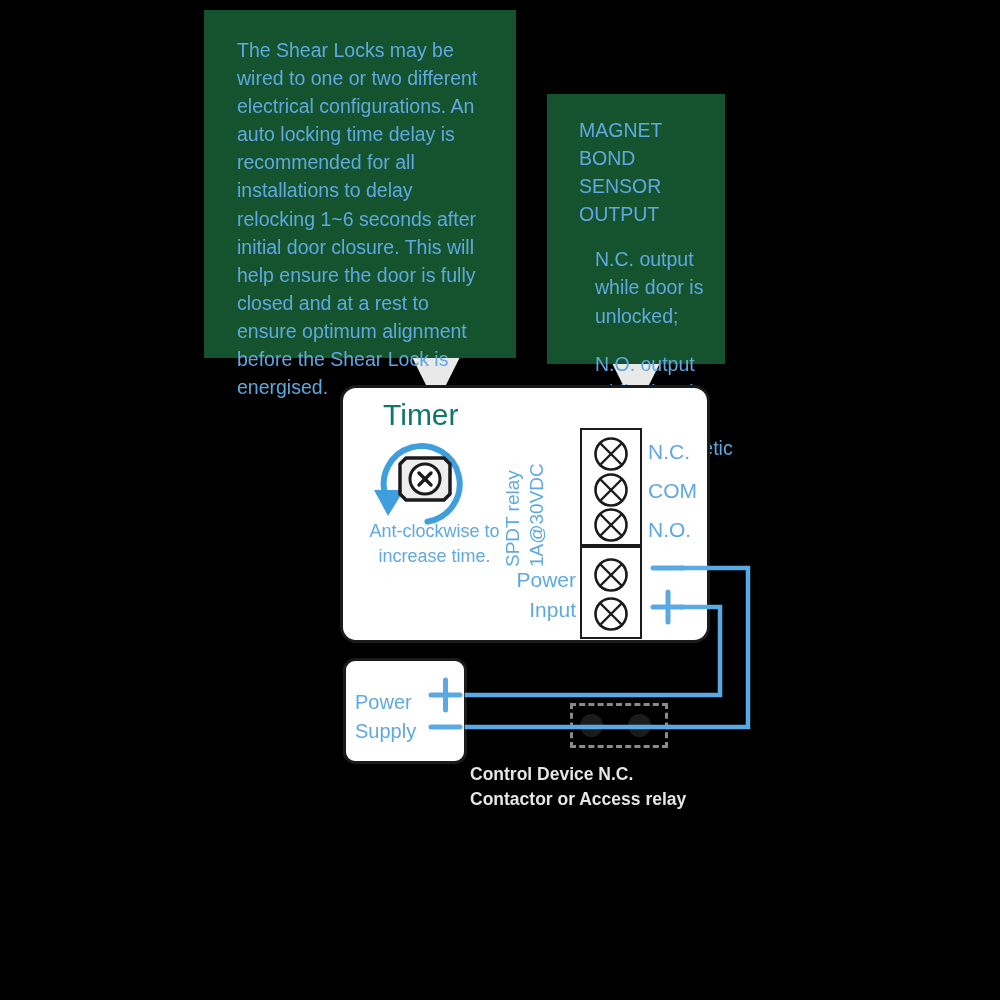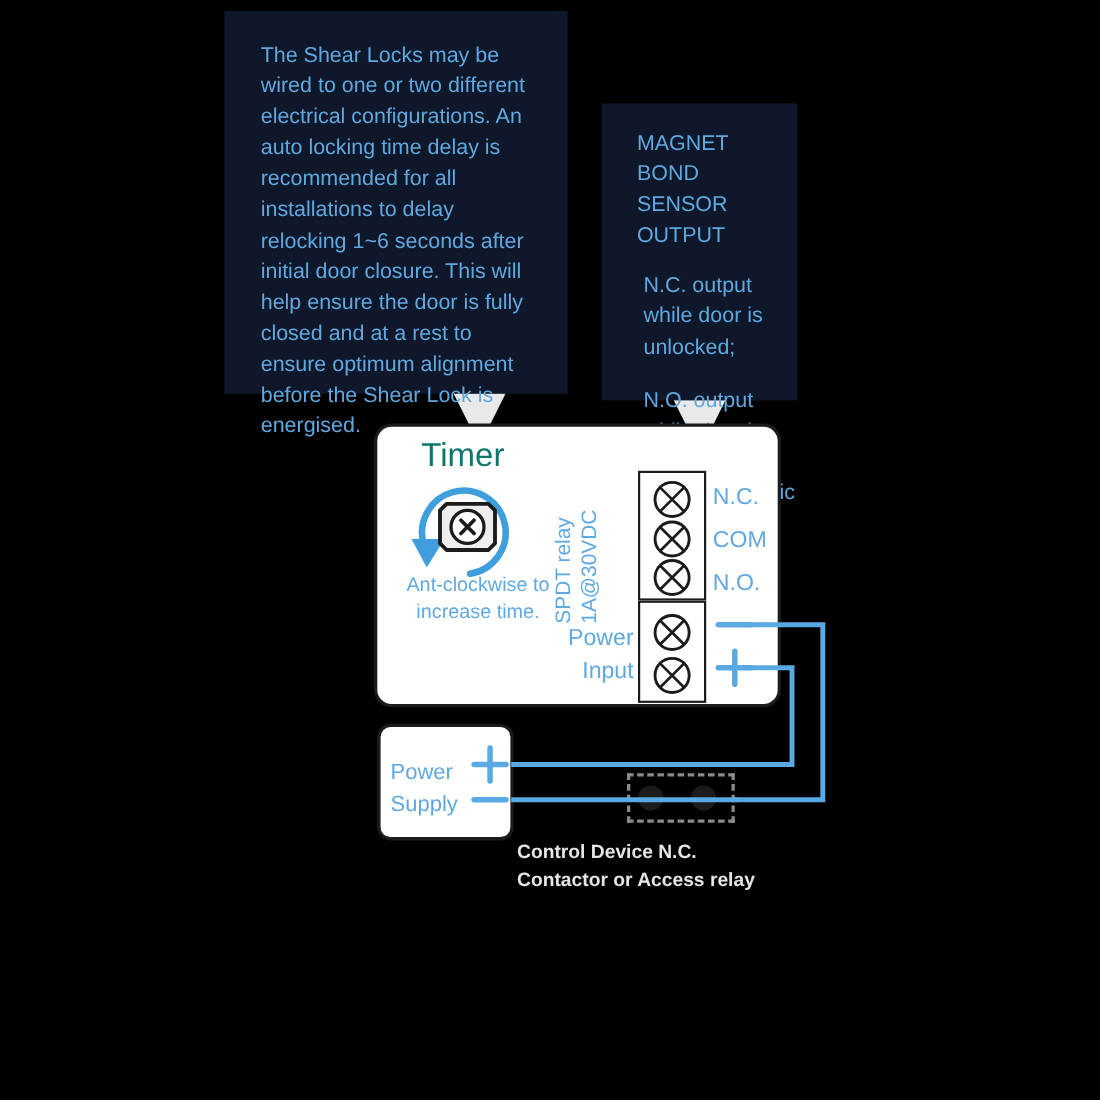--- a/index.html
+++ b/index.html
@@ -12,21 +12,21 @@
     position: relative;
     width: 1000px;
     height: 1000px;
     background: #000000;
     font-family: "Liberation Sans", sans-serif;
     overflow: hidden;
   }
   
   .callout {
     position: absolute;
-    background: #0f172a;
+    background: #14532d;
     color: #5fa9e0;
     box-sizing: border-box;
   }
   .callout .ctext {
     white-space: pre-line;
   }
   #callout-shearlocks {
     left: 204px;
     top: 10px;
     width: 312px;
@@ -42,21 +42,21 @@
     height: 270px;
     padding: 22px 14px 0 32px;
     font-size: 19.5px;
     line-height: 28.1px;
   }
   #callout-magnet .ctitle {
     margin: 0 0 17px 0;
     white-space: pre-line;
   }
   #callout-magnet .cpara {
-    margin: 0 0 20px 6px;
+    margin: 0 0 20px 16px;
     white-space: pre-line;
   }
   #callout-magnet .cpara:last-child { margin-bottom: 0; }
   #callout-caution {
     left: 341px;
     top: 836px;
     width: 357px;
     height: 157px;
     padding: 17px 10px 0 22px;
     font-size: 19.5px;

